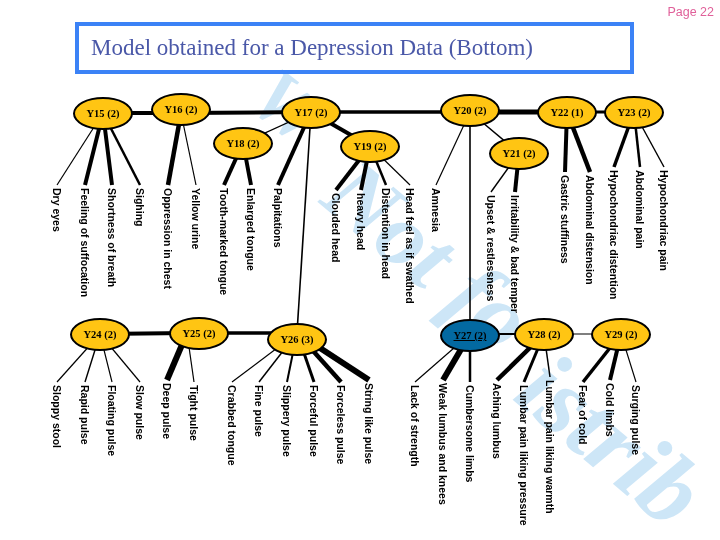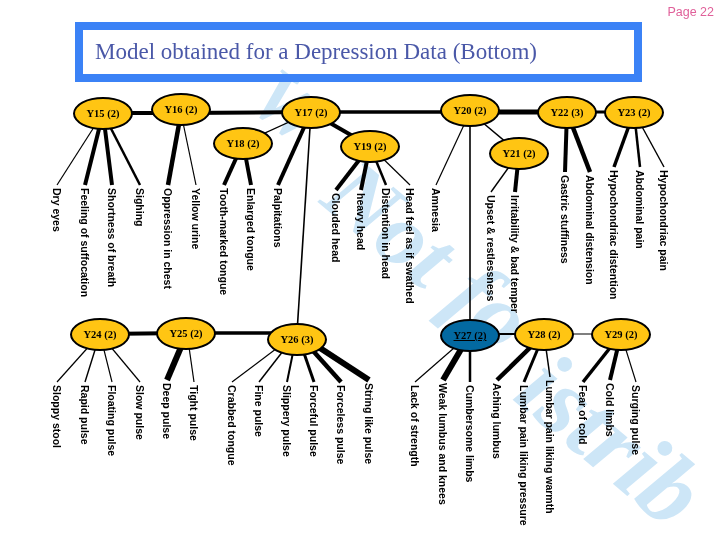--- a/index.html
+++ b/index.html
@@ -9,21 +9,21 @@
   }
   
   .wm{
     position:absolute;z-index:1;font-family:"Liberation Serif",serif;
     font-style:italic;font-weight:bold;white-space:nowrap;
     transform-origin:0 0;pointer-events:none;
   }
   
   #title-box{
     position:absolute;left:75px;top:22px;width:551px;height:44px;
-    border:8px solid #3b82f6;z-index:5;display:flex;align-items:center;
+    border:4px solid #3b82f6;z-index:5;display:flex;align-items:center;
     background:transparent;
   }
   #title-text{
     font-family:"Liberation Serif",serif;font-size:23px;color:#4A58A8;
     padding-left:12px;white-space:nowrap;
   }
   #page-label{
     position:absolute;top:5px;right:6px;z-index:5;
     font-size:12.5px;color:#E0609A;font-family:"Liberation Sans",sans-serif;
   }
@@ -117,24 +117,24 @@
   <span id="page-label">Page 22</span>
 
   <div id="node-layer">
       <div class="node" style="left: 73px; top: 96.5px; background: rgb(255, 197, 19); border-color: rgb(0, 0, 0);">Y15 (2)</div>
       <div class="node" style="left: 151px; top: 93px; background: rgb(255, 197, 19); border-color: rgb(0, 0, 0);">Y16 (2)</div>
       <div class="node" style="left: 281px; top: 95.5px; background: rgb(255, 197, 19); border-color: rgb(0, 0, 0);">Y17 (2)</div>
       <div class="node" style="left: 213px; top: 126.5px; background: rgb(255, 197, 19); border-color: rgb(0, 0, 0);">Y18 (2)</div>
       <div class="node" style="left: 340px; top: 129.5px; background: rgb(255, 197, 19); border-color: rgb(0, 0, 0);">Y19 (2)</div>
       <div class="node" style="left: 440px; top: 94px; background: rgb(255, 197, 19); border-color: rgb(0, 0, 0);">Y20 (2)</div>
       <div class="node" style="left: 489px; top: 136.5px; background: rgb(255, 197, 19); border-color: rgb(0, 0, 0);">Y21 (2)</div>
-      <div class="node" style="left: 537px; top: 95.5px; background: rgb(255, 197, 19); border-color: rgb(0, 0, 0);">Y22 (3)</div>
+      <div class="node" style="left: 537px; top: 95.5px; background: rgb(255, 197, 19); border-color: rgb(0, 0, 0);">Y22 (1)</div>
       <div class="node" style="left: 604px; top: 95.5px; background: rgb(255, 197, 19); border-color: rgb(0, 0, 0);">Y23 (2)</div>
       <div class="node" style="left: 70px; top: 317.5px; background: rgb(255, 197, 19); border-color: rgb(0, 0, 0);">Y24 (2)</div>
-      <div class="node" style="left: 156px; top: 316.5px; background: rgb(255, 197, 19); border-color: rgb(0, 0, 0);">Y25 (2)</div>
+      <div class="node" style="left: 169px; top: 316.5px; background: rgb(255, 197, 19); border-color: rgb(0, 0, 0);">Y25 (2)</div>
       <div class="node" style="left: 267px; top: 323px; background: rgb(255, 197, 19); border-color: rgb(0, 0, 0);">Y26 (3)</div>
       <div class="node" style="left: 440px; top: 319px; background: #0369a1; border-color: rgb(0, 0, 0); text-decoration: underline;">Y27 (2)</div>
       <div class="node" style="left: 514px; top: 317.5px; background: rgb(255, 197, 19); border-color: rgb(0, 0, 0);">Y28 (2)</div>
       <div class="node" style="left: 591px; top: 317.5px; background: rgb(255, 197, 19); border-color: rgb(0, 0, 0);">Y29 (2)</div>
     </div>
   <div id="leaf-layer">
       <div class="leaf" style="left: 63px; top: 188px;">Dry eyes</div>
       <div class="leaf" style="left: 91px; top: 188px;">Feeling of suffocation</div>
       <div class="leaf" style="left: 118px; top: 188px;">Shortness of breath</div>
       <div class="leaf" style="left: 146px; top: 188px;">Sighing</div>

